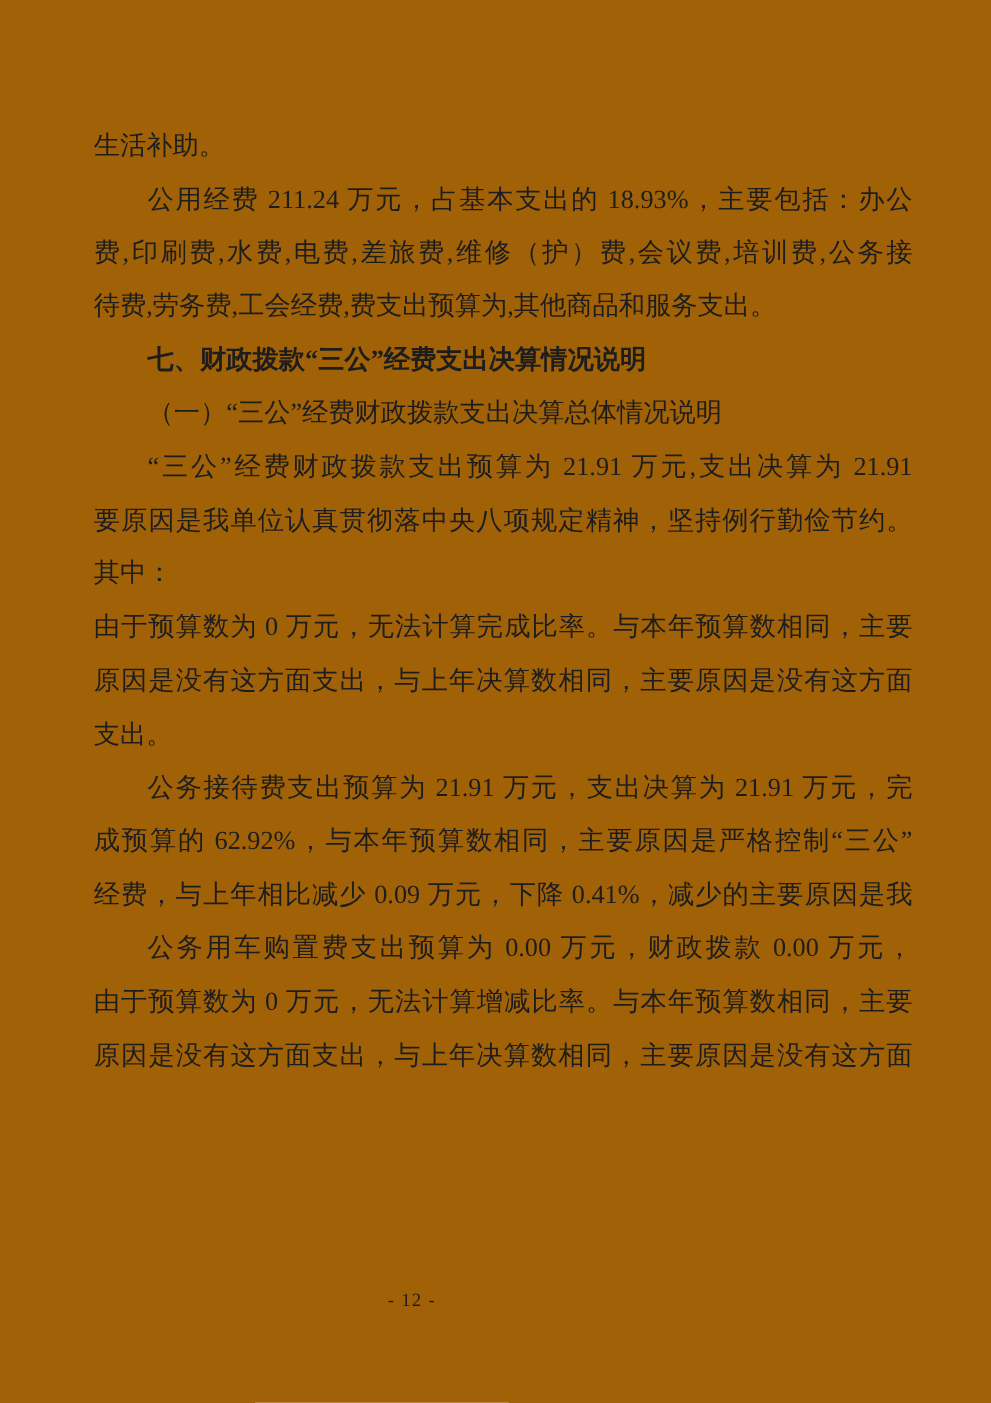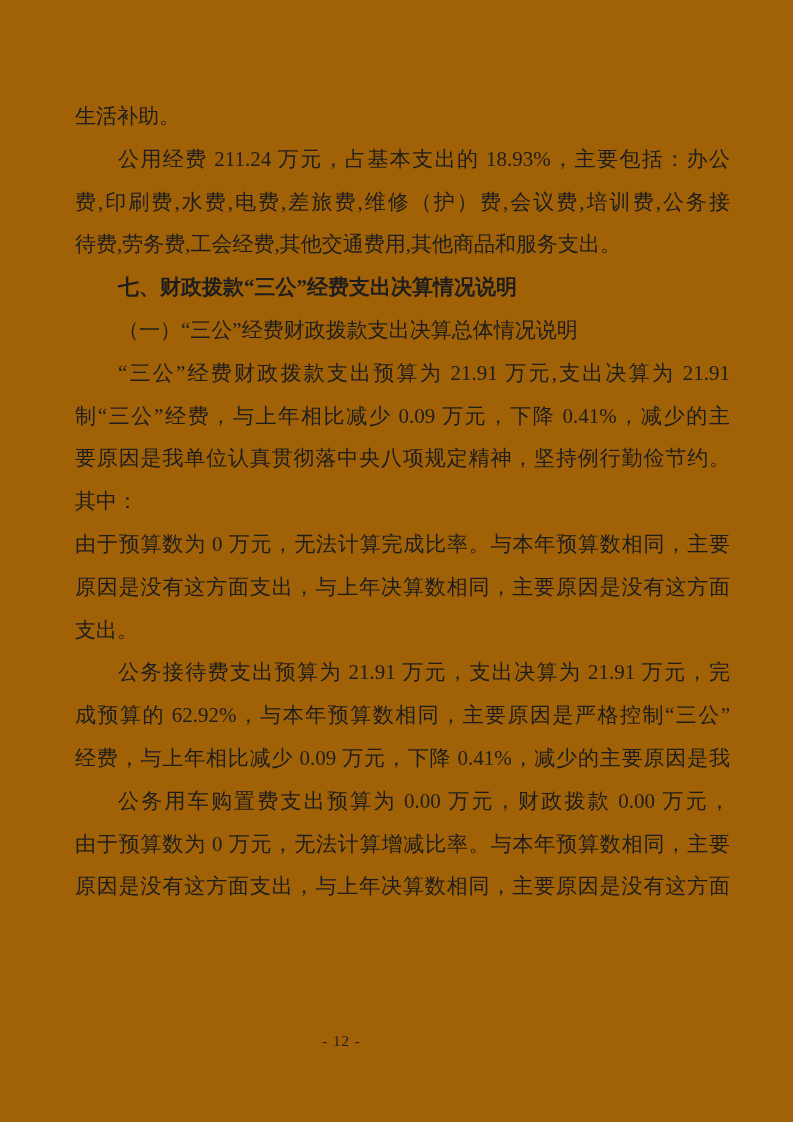--- a/index.html
+++ b/index.html
@@ -45,36 +45,34 @@
   }
   .footer {
     position: absolute;
     left: 0;
     top: 1033px;
     width: 659px;
     text-align: center;
     font-size: 15px;
     letter-spacing: 1px;
     color: #1d1d1d;
-    margin-left: 12px;
   }
 </style>
 </head>
 <body>
 
 <div class="page">
   <div class="text-block" id="doc-body">
       <div class="line">生活补助。</div>
       <div class="line indent justify">公用经费 211.24 万元，占基本支出的 18.93%，主要包括：办公</div>
       <div class="line justify">费,印刷费,水费,电费,差旅费,维修（护）费,会议费,培训费,公务接</div>
-      <div class="line">待费,劳务费,工会经费,其他交通费用,其他商品和服务支出。</div>
+      <div class="line">待费,劳务费,工会经费,费支出预算为,其他商品和服务支出。</div>
       <div class="line indent bold">七、财政拨款“三公”经费支出决算情况说明</div>
       <div class="line indent">（一）“三公”经费财政拨款支出决算总体情况说明</div>
       <div class="line indent justify">“三公”经费财政拨款支出预算为 21.91 万元,支出决算为 21.91</div>
-      <div class="line justify">制“三公”经费，与上年相比减少 0.09 万元，下降 0.41%，减少的主</div>
       <div class="line justify">要原因是我单位认真贯彻落中央八项规定精神，坚持例行勤俭节约。</div>
       <div class="line">其中：</div>
       <div class="line justify">由于预算数为 0 万元，无法计算完成比率。与本年预算数相同，主要</div>
       <div class="line justify">原因是没有这方面支出，与上年决算数相同，主要原因是没有这方面</div>
       <div class="line">支出。</div>
       <div class="line indent justify">公务接待费支出预算为 21.91 万元，支出决算为 21.91 万元，完</div>
       <div class="line justify">成预算的 62.92%，与本年预算数相同，主要原因是严格控制“三公”</div>
       <div class="line justify">经费，与上年相比减少 0.09 万元，下降 0.41%，减少的主要原因是我</div>
       <div class="line indent justify">公务用车购置费支出预算为 0.00 万元，财政拨款 0.00 万元，</div>
       <div class="line justify">由于预算数为 0 万元，无法计算增减比率。与本年预算数相同，主要</div>

